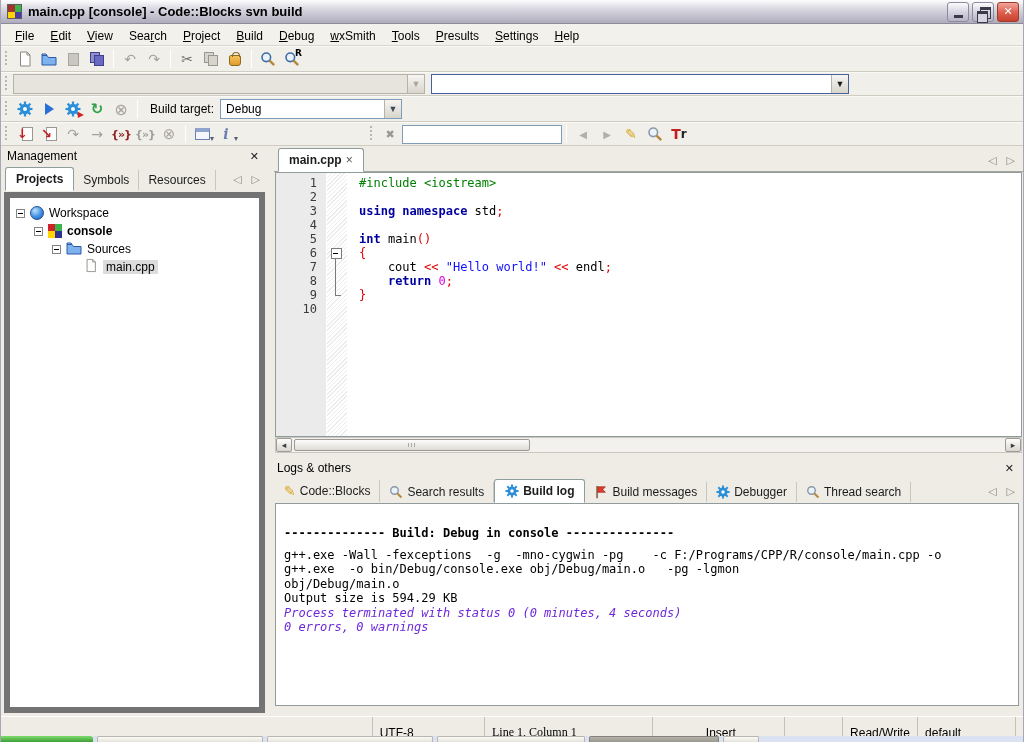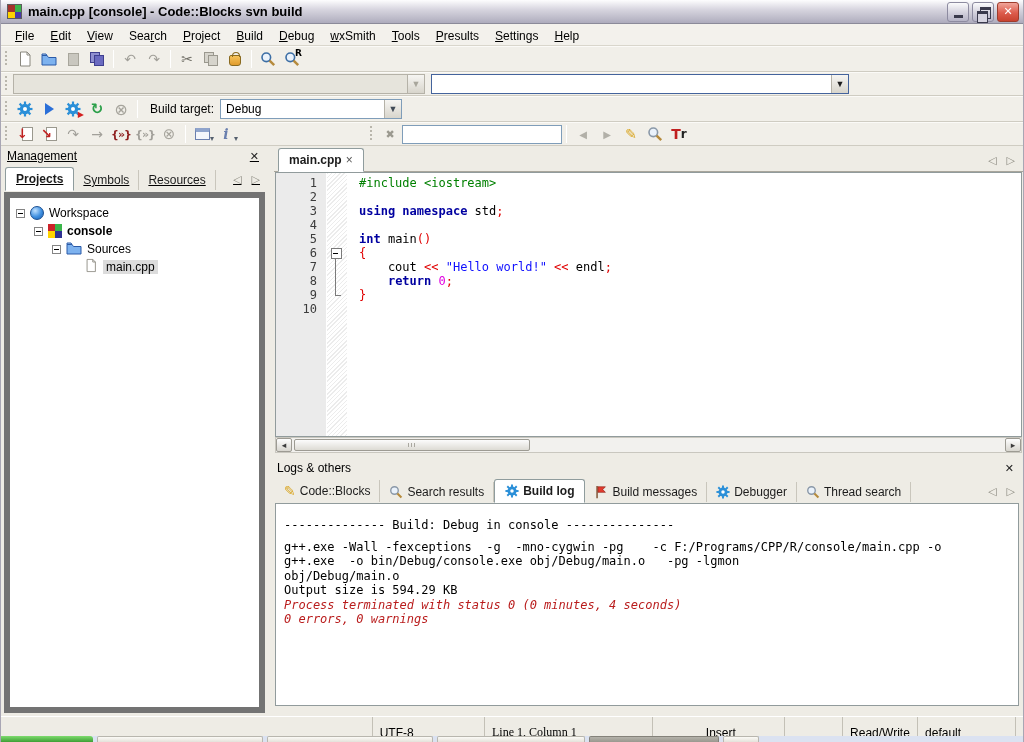--- a/index.html
+++ b/index.html
@@ -87,21 +87,21 @@
   
   .main{position:absolute;left:0;top:146px;right:0;height:570px;background:#eeece5;}
   .caption{height:20px;display:flex;align-items:center;padding:0 6px;font-size:12px;}
   .caption .x{margin-left:auto;font-family:"DejaVu Sans",sans-serif;font-weight:bold;font-size:11px;color:#222;padding:0 3px;}
   .tabsrow{display:flex;align-items:flex-end;height:24px;padding-left:4px;position:relative;border-bottom:1px solid #a9a69c;}
   .tab{display:flex;align-items:center;gap:4px;padding:3px 9px;border-right:1px solid #c9c6bc;white-space:nowrap;color:#1c1c1c;}
   .tab.active{background:#fff;border:1px solid #8f9c9d;border-bottom:1px solid #fff;border-radius:3px 3px 0 0;
     font-weight:bold;margin-bottom:-1px;padding:4px 10px;}
   .navarrows{margin-left:auto;display:flex;gap:10px;padding:0 8px 4px 0;color:#8a887e;font-family:"DejaVu Sans",sans-serif;font-size:11px;}
   
-  .mgmt{position:absolute;left:0;top:0;width:267px;height:570px;text-decoration:underline;}
+  .mgmt{position:absolute;left:0;top:0;width:267px;height:570px;}
   .mgmt-body{position:absolute;left:3px;top:46px;right:3px;bottom:3px;background:#fff;border:6px solid #737373;padding-top:6px;}
   .trow{display:flex;align-items:center;height:18px;white-space:nowrap;}
   .exp{width:9px;height:9px;border:1px solid #848484;background:#fff;position:relative;margin-right:5px;flex:none;}
   .exp::before{content:"";position:absolute;left:1px;right:1px;top:3px;height:1px;background:#000;}
   .ti{margin-right:5px;flex:none;}
   .globe{width:14px;height:14px;border-radius:50%;background:radial-gradient(circle at 35% 30%,#bfe0ff,#3f8fe0 55%,#1c5fb0);border:1px solid #1a4f92;}
   .quad{width:14px;height:14px;display:grid;grid-template-columns:1fr 1fr;grid-template-rows:1fr 1fr;}
   .quad i:nth-child(1){background:#cc2229;}.quad i:nth-child(2){background:#3ab54a;}
   .quad i:nth-child(3){background:#ffd400;}.quad i:nth-child(4){background:#2e3192;}
   .sel{background:#dcdcdc;padding:0 3px;}
@@ -136,22 +136,22 @@
     display:flex;align-items:center;justify-content:center;font-size:9px;color:#3c3c3c;flex:none;}
   .thumb{margin-left:2px;width:236px;height:12px;background:linear-gradient(180deg,#fcfcfc,#dddbd4);border:1px solid #9d9b93;border-radius:2px;position:relative;}
   .thumb::before{content:"";position:absolute;left:50%;top:3px;bottom:3px;width:7px;margin-left:-4px;
     background:repeating-linear-gradient(90deg,#aaa8a0 0 1px,transparent 1px 3px);}
   .hspacer{flex:1;}
   
   .logs{position:absolute;left:-3px;right:0;top:312px;height:258px;}
   .logbody{position:absolute;left:4px;right:4px;top:45px;bottom:10px;background:#fff;border:1px solid #919b9c;
     padding:14px 8px 0 8px;font-family:"DejaVu Sans Mono",monospace;font-size:12px;overflow:hidden;}
   .llog{line-height:14.5px;white-space:pre-wrap;}
-  .lb{font-weight:normal;margin-bottom:7px;}
-  .li{color:#b91c1c;font-style:italic;}
+  .lb{font-weight:bold;margin-bottom:7px;margin-top:8px;}
+  .li{color:#6d28d9;font-style:italic;}
   
   .statusbar{position:absolute;left:0;top:716px;right:0;height:32px;background:#eeece5;border-top:1px solid #ffffff;
     display:flex;align-items:stretch;font-size:12px;}
   .scell{border-right:1px solid #c3c0b6;display:flex;align-items:center;padding-left:7px;white-space:nowrap;overflow:hidden;}
   
   .taskbar{position:absolute;left:0;top:736px;right:0;height:6px;background:#dbe2f1;display:flex;}
   .tstart{width:92px;background:linear-gradient(180deg,#7edc6e,#3f9e35);border-radius:0 3px 0 0;}
   .tbut{height:6px;margin-left:4px;background:linear-gradient(180deg,#fbfaf6,#e4e2da);border:1px solid #b8b6ae;border-bottom:none;border-radius:2px 2px 0 0;}
   .tbut.b1{width:166px;}.tbut.b2{width:166px;}.tbut.b3{width:148px;}
   .tbut.active{width:130px;background:linear-gradient(180deg,#b4b2aa,#9a988f);border-color:#84827a;}

